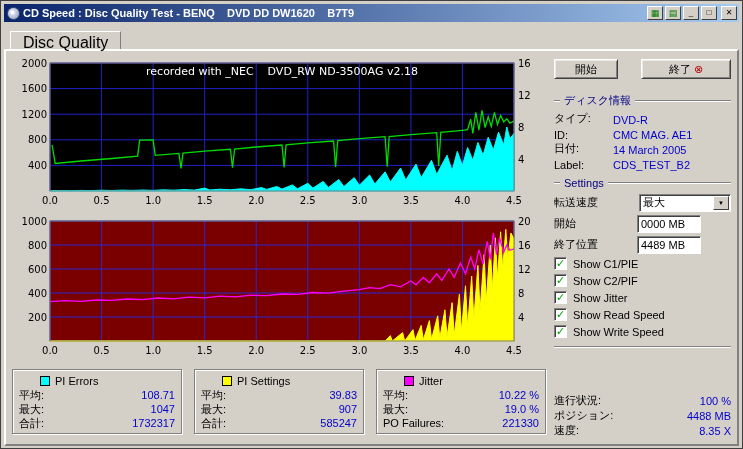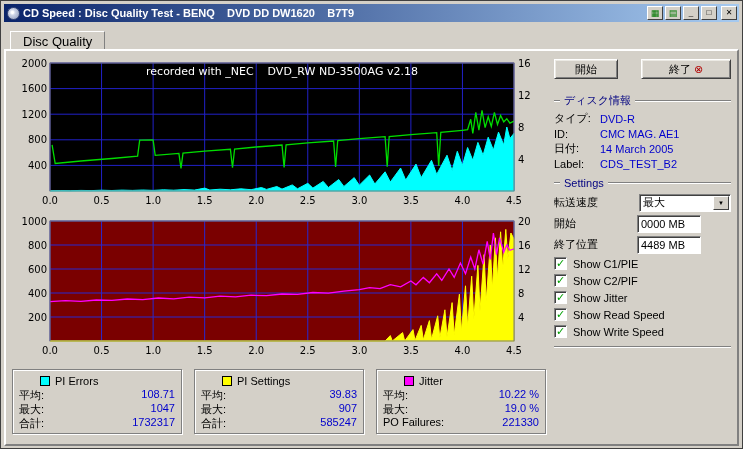--- a/index.html
+++ b/index.html
@@ -7,43 +7,43 @@
   .window{width:743px;height:449px;background:#d4d0c8;border:1px solid #404040;padding:3px;overflow:hidden;}
   
   .titlebar{height:18px;background:linear-gradient(90deg,#0a246a,#a6caf0);display:flex;align-items:center;padding:0 2px;}
   .title-icon{width:13px;height:13px;border-radius:50%;background:radial-gradient(circle at 40% 40%,#ffffff 12%,#cfd6e8 30%,#8d99b8 95%);border:1px solid #3a4a7a;margin:0 3px 0 1px;flex:0 0 auto;}
   .title-text{color:#fff;font-size:11px;font-weight:bold;white-space:pre;flex:1;overflow:hidden;}
   .tbtn{width:16px;height:14px;background:#d4d0c8;border:1px solid;border-color:#ffffff #404040 #404040 #ffffff;display:flex;align-items:center;justify-content:center;font-size:8px;line-height:1;margin-left:2px;color:#000;flex:0 0 auto;}
   .tbtn.green{color:#007800;font-size:9px;}
   .tbtn.close{margin-left:4px;}
   
   .tabstrip{margin:9px 0 0 6px;height:18px;position:relative;z-index:2;}
-  .tab{display:inline-block;height:18px;padding:2px 12px 0 12px;font-size:13px;background:#d4d0c8;border:1px solid;border-color:#ffffff #808080 #d4d0c8 #ffffff;border-bottom:none;margin-bottom:-1px;}
+  .tab{display:inline-block;height:18px;padding:2px 12px 0 12px;font-size:16px;background:#d4d0c8;border:1px solid;border-color:#ffffff #808080 #d4d0c8 #ffffff;border-bottom:none;margin-bottom:-1px;}
   .tabpage{height:397px;background:#d4d0c8;border:2px solid;border-color:#ffffff #808080 #808080 #ffffff;padding:6px;display:flex;gap:8px;position:relative;z-index:1;}
   
   .charts{width:534px;flex:0 0 534px;}
   .charts svg{display:block;}
   .legend{display:flex;gap:12px;margin-top:4px;}
   .legend-box{width:170px;padding:3px 6px;border:1px solid #808080;box-shadow:1px 1px 0 #ffffff, inset 1px 1px 0 #ffffff;font-size:11px;}
   .legend-title{display:flex;align-items:center;height:15px;margin-left:21px;}
   .swatch{width:10px;height:10px;border:1px solid #000;margin-right:5px;flex:0 0 auto;}
-  .legend-row{display:flex;height:14px;align-items:flex-start;gap:24px;}
+  .legend-row{display:flex;height:14px;align-items:center;gap:24px;}
   .legend-row .val{margin-left:auto;color:#0000cc;}
   
   .panel{flex:1;font-size:11px;display:flex;flex-direction:column;}
   .btn-row{display:flex;justify-content:space-between;margin:2px 0 8px;}
   .btn3d{height:20px;background:#d4d0c8;border:1px solid;border-color:#ffffff #404040 #404040 #ffffff;box-shadow:inset 1px 1px 0 #eceae4, inset -1px -1px 0 #808080;font-size:11px;font-family:inherit;display:flex;align-items:center;justify-content:center;gap:3px;padding:0 6px;}
   .btn-start{width:64px;}
   .btn-exit{width:90px;}
   .exit-x{color:#b00000;font-size:11px;line-height:1;}
   .ghead{display:flex;align-items:center;color:#000080;margin:6px 0 3px;}
   .hl{border-top:1px solid #808080;border-bottom:1px solid #ffffff;height:0;}
   .hl.l{width:6px;margin-right:4px;}
   .hl.r{flex:1;margin-left:4px;}
-  .irow{display:flex;height:15px;align-items:center;}
+  .irow{display:flex;height:15px;align-items:flex-end;gap:13px;}
   .ilabel{width:46px;flex:0 0 auto;}
   .ival{color:#0000cc;white-space:nowrap;}
   .crow{display:flex;align-items:center;height:21px;}
   .combo{margin-left:auto;width:92px;height:18px;background:#fff;border:1px solid;border-color:#808080 #ffffff #ffffff #808080;box-shadow:inset 1px 1px 0 #404040;display:flex;align-items:center;}
   .combo .cval{flex:1;padding-left:3px;}
   .combo .carr{width:16px;height:14px;margin:1px;background:#d4d0c8;border:1px solid;border-color:#ffffff #404040 #404040 #ffffff;display:flex;align-items:center;justify-content:center;font-size:6px;}
   .tbox{margin-left:auto;margin-right:30px;width:64px;height:18px;background:#fff;border:1px solid;border-color:#808080 #ffffff #ffffff #808080;box-shadow:inset 1px 1px 0 #404040;display:flex;align-items:center;padding-left:3px;}
   .cbrow{display:flex;align-items:center;height:15px;margin:1px 0;}
   .cb{width:13px;height:13px;background:#fff;border:1px solid;border-color:#808080 #ffffff #ffffff #808080;box-shadow:inset 1px 1px 0 #404040;display:flex;align-items:center;justify-content:center;margin-right:6px;flex:0 0 auto;}
   .cb .chk{color:#00a000;font-weight:bold;font-size:11px;line-height:1;margin-top:-1px;}
@@ -300,16 +300,30 @@
         </div>
       <div class="cbrow">
           <span class="cb">
             <span class="chk">✓</span>
           </span>
           <span>Show Write Speed</span>
         </div>
 
       <div class="etch"></div>
 
+      <div class="status">
+        <div class="srow">
+            <span>進行状況:</span>
+            <span class="sval">100 %</span>
+          </div>
+        <div class="srow">
+            <span>ポジション:</span>
+            <span class="sval">4488 MB</span>
+          </div>
+        <div class="srow">
+            <span>速度:</span>
+            <span class="sval">8.35 X</span>
+          </div>
+      </div>
     </div>
 
   </div>
 </div>
 
 </body></html>

